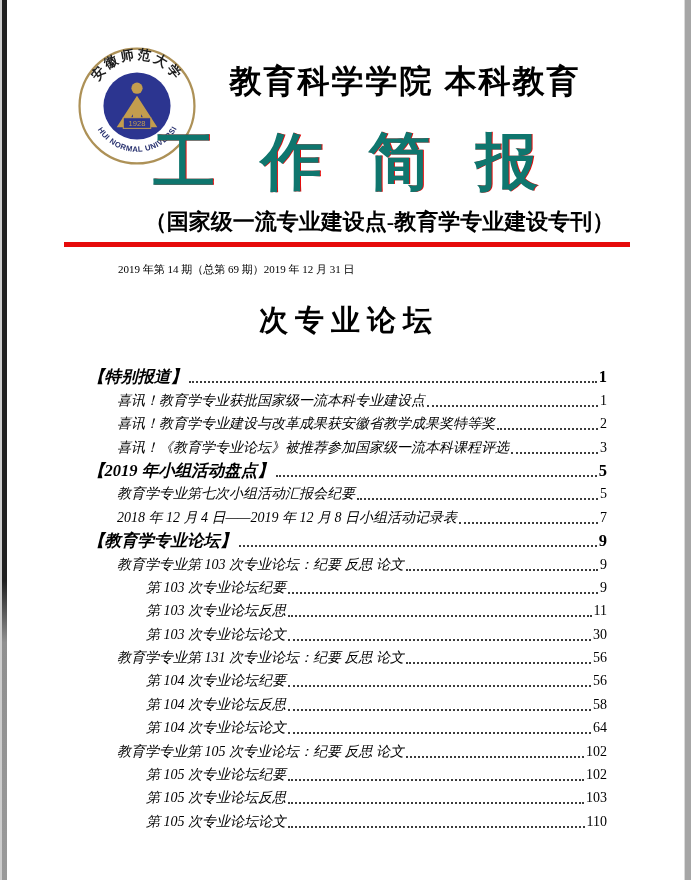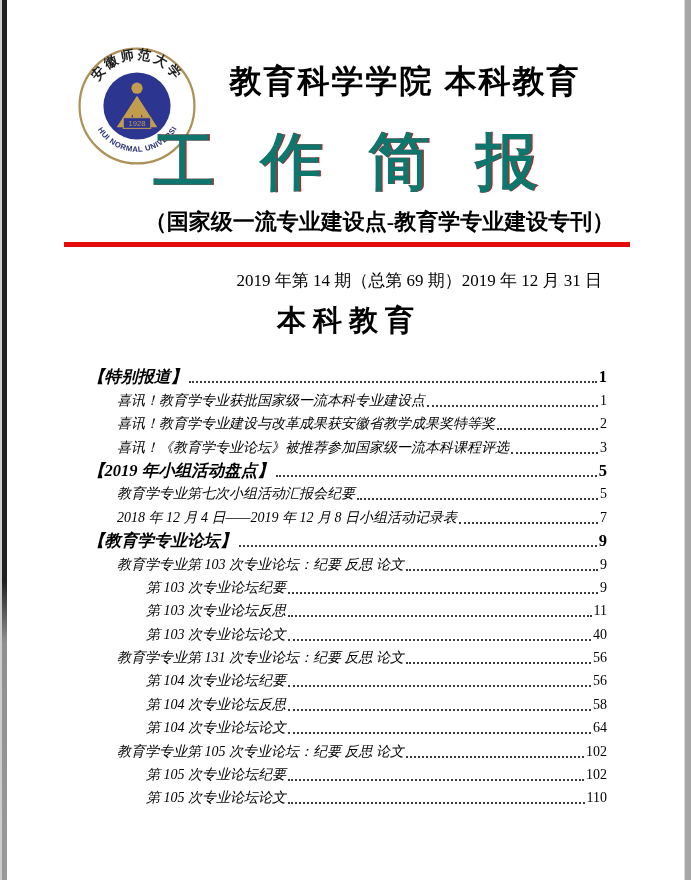--- a/index.html
+++ b/index.html
@@ -43,23 +43,23 @@
     position: absolute; left: 0; top: 207px; width: 100%;
     text-align: center; font-size: 22px; font-weight: bold;
     white-space: nowrap;
     padding-left: 34px;
   }
   .red-rule {
     position: absolute; left: 64px; top: 242px; width: 566px; height: 5px;
     background: #e60b0b;
   }
   .issue-row {
-    position: absolute; left: 118px; top: 269px; width: 484px;
-    display: flex; justify-content: flex-end;
-    font-size: 17px;
+    position: absolute; left: 118px; top: 262px; width: 484px;
+    display: flex; justify-content: flex-start;
+    font-size: 11px;
   }
 
   
   .toc-heading {
     position: absolute; left: 0; top: 301px; width: 100%;
     text-align: center; font-size: 29px; font-weight: bold;
     letter-spacing: 7px; text-indent: 7px;
   }
   .toc { position: absolute; left: 88px; top: 364px; width: 519px; }
   .toc-row {
@@ -109,21 +109,21 @@
   <div class="org-title">教育科学学院 本科教育</div>
   <div class="main-title">工 作 简 报</div>
   <div class="subtitle">（国家级一流专业建设点-教育学专业建设专刊）</div>
   <div class="red-rule"></div>
 
   <div class="issue-row">
     <span>2019 年第 14 期（总第 69 期）</span>
     <span>2019 年 12 月 31 日</span>
   </div>
 
-  <div class="toc-heading">本科教育</div>
+  <div class="toc-heading">次专业论坛</div>
   <div class="toc" id="toc-list">
       <div class="toc-row level-0 bold">
       <span class="toc-label">【特别报道】</span>
       <span class="toc-leader"></span>
       <span class="toc-page">1</span>
     </div>
       <div class="toc-row level-1">
       <span class="toc-label">喜讯！教育学专业获批国家级一流本科专业建设点</span>
       <span class="toc-leader"></span>
       <span class="toc-page">1</span>
@@ -169,21 +169,21 @@
       <span class="toc-page">9</span>
     </div>
       <div class="toc-row level-2">
       <span class="toc-label">第 103 次专业论坛反思</span>
       <span class="toc-leader"></span>
       <span class="toc-page">11</span>
     </div>
       <div class="toc-row level-2">
       <span class="toc-label">第 103 次专业论坛论文</span>
       <span class="toc-leader"></span>
-      <span class="toc-page">40</span>
+      <span class="toc-page">30</span>
     </div>
       <div class="toc-row level-1">
       <span class="toc-label">教育学专业第 131 次专业论坛：纪要 反思 论文</span>
       <span class="toc-leader"></span>
       <span class="toc-page">56</span>
     </div>
       <div class="toc-row level-2">
       <span class="toc-label">第 104 次专业论坛纪要</span>
       <span class="toc-leader"></span>
       <span class="toc-page">56</span>
@@ -202,19 +202,24 @@
       <span class="toc-label">教育学专业第 105 次专业论坛：纪要 反思 论文</span>
       <span class="toc-leader"></span>
       <span class="toc-page">102</span>
     </div>
       <div class="toc-row level-2">
       <span class="toc-label">第 105 次专业论坛纪要</span>
       <span class="toc-leader"></span>
       <span class="toc-page">102</span>
     </div>
       <div class="toc-row level-2">
+      <span class="toc-label">第 105 次专业论坛反思</span>
+      <span class="toc-leader"></span>
+      <span class="toc-page">103</span>
+    </div>
+      <div class="toc-row level-2">
       <span class="toc-label">第 105 次专业论坛论文</span>
       <span class="toc-leader"></span>
       <span class="toc-page">110</span>
     </div>
     </div>
 
 </div>
 
 </body></html>

